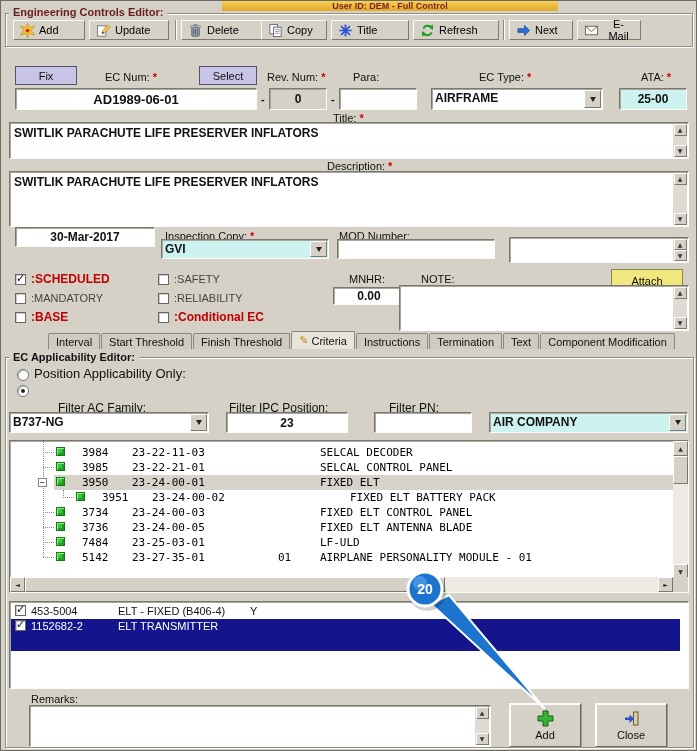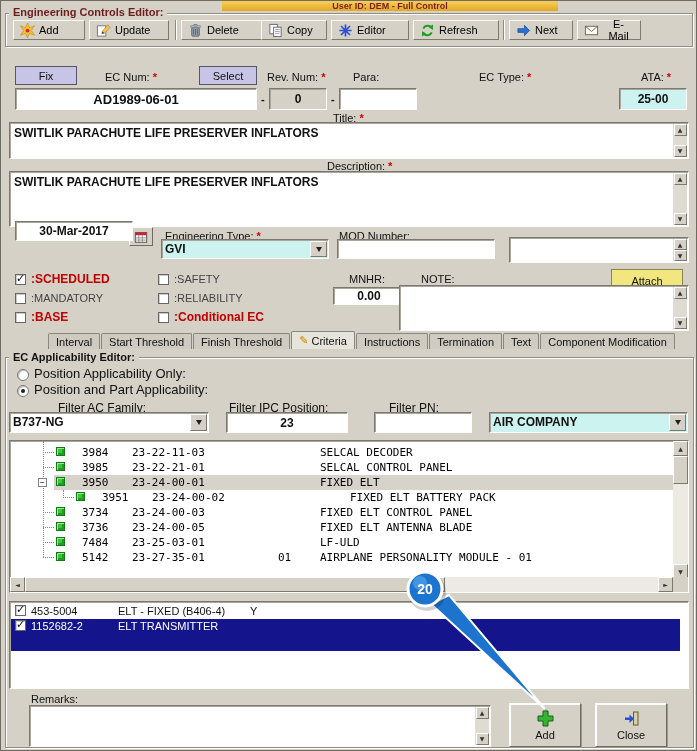--- a/index.html
+++ b/index.html
@@ -143,21 +143,21 @@
         <line x1="7.5" y1="7" x2="12.5" y2="7" stroke="#99a"></line>
         <line x1="7.5" y1="9" x2="12.5" y2="9" stroke="#99a"></line>
         <line x1="7.5" y1="11" x2="12.5" y2="11" stroke="#99a"></line>
       </svg>
     <span>Copy</span>
   </button>
   <button class="tbtn" style="left:330px;width:78px">
     <svg class="ticon" viewBox="0 0 16 16">
         <path d="M8 1.5 L8 14.5 M1.5 8 L14.5 8 M3.2 3.2 L12.8 12.8 M12.8 3.2 L3.2 12.8" stroke="#2b4fd4" stroke-width="1.8" fill="none"></path>
       </svg>
-    <span>Editor</span>
+    <span>Title</span>
   </button>
   <button class="tbtn" style="left:412px;width:86px">
     <svg class="ticon" viewBox="0 0 16 16">
         <path d="M13 6 A5.2 5.2 0 0 0 3.5 6" stroke="#1f9e1f" stroke-width="2" fill="none"></path>
         <polygon points="13.8,1.5 13.8,7.5 9.5,4.5" fill="#1f9e1f"></polygon>
         <path d="M3 10 A5.2 5.2 0 0 0 12.5 10" stroke="#1f9e1f" stroke-width="2" fill="none"></path>
         <polygon points="2.2,14.5 2.2,8.5 6.5,11.5" fill="#1f9e1f"></polygon>
       </svg>
     <span>Refresh</span>
   </button>
@@ -182,20 +182,26 @@
   <div class="lbl" style="left:266px;top:70px;"><span>Rev. Num:</span><span class="req">*</span></div>
   <div class="lbl" style="left:352px;top:70px;">Para:</div>
   <div class="lbl" style="left:478px;top:70px;"><span>EC Type:</span><span class="req">*</span></div>
   <div class="lbl" style="left:640px;top:70px;"><span>ATA:</span><span class="req">*</span></div>
 
   <input class="fld ctr" style="left: 14px; top: 87px; width: 242px; height: 22px; font-size: 13px;" value="AD1989-06-01">
   <div class="lbl" style="left:260px;top:92px;font-weight:bold;">-</div>
   <input class="fld ctr dis" style="left: 268px; top: 87px; width: 58px; height: 22px;" value="0">
   <div class="lbl" style="left:330px;top:92px;font-weight:bold;">-</div>
   <input class="fld" style="left: 338px; top: 87px; width: 78px; height: 22px;">
+  <div class="combo" style="left:430px;top:87px;width:172px;height:22px;">
+    <span class="cval">AIRFRAME</span>
+    <span class="ddb">
+        <span class="tri"></span>
+      </span>
+  </div>
   <input class="fld ctr cyan" style="left: 618px; top: 87px; width: 68px; height: 22px;" value="25-00">
 
   <div class="lbl" style="left:332px;top:111px;"><span>Title:</span><span class="req">*</span></div>
   <div class="txtbox" style="left:8px;top:121px;width:680px;height:37px;">
     <span class="txt">SWITLIK PARACHUTE LIFE PRESERVER INFLATORS</span>
     <span class="mscol">
         <span class="mbtn up"></span>
         <span class="mbtn dn"></span>
       </span>
   </div>
@@ -213,25 +219,25 @@
   <div class="calbtn" style="left:128px;top:226px;width:24px;height:19px;">
     <svg width="14" height="14" viewBox="0 0 16 16">
         <rect x="1.5" y="3" width="13" height="11" fill="#fff" stroke="#444"></rect>
         <rect x="1.5" y="3" width="13" height="3" fill="#c23"></rect>
         <line x1="5.5" y1="6" x2="5.5" y2="14" stroke="#888"></line>
         <line x1="9.5" y1="6" x2="9.5" y2="14" stroke="#888"></line>
         <line x1="1.5" y1="9" x2="14.5" y2="9" stroke="#888"></line>
         <line x1="1.5" y1="11.5" x2="14.5" y2="11.5" stroke="#888"></line>
       </svg>
   </div>
-  <div class="lbl" style="left:164px;top:229px;"><span>Engineering Type:</span><span class="req">*</span></div>
+  <div class="lbl" style="left:164px;top:229px;"><span>Inspection Copy:</span><span class="req">*</span></div>
   <div class="lbl" style="left:338px;top:229px;">MOD Number:</div>
   <div class="lbl" style="left:520px;top:229px;margin-top:7px;">JIC:</div>
 
-  <input class="fld ctr" style="left: 14px; top: 220px; width: 118px; height: 20px;" value="30-Mar-2017">
+  <input class="fld ctr" style="left: 14px; top: 226px; width: 140px; height: 20px;" value="30-Mar-2017">
   <div class="combo cyan" style="left:160px;top:238px;width:168px;height:20px;background:#cdf3f1;">
     <span class="cval">GVI</span>
     <span class="ddb">
         <span class="tri"></span>
       </span>
   </div>
   <input class="fld" style="left: 336px; top: 238px; width: 158px; height: 20px;">
   <div class="txtbox" style="left:508px;top:236px;width:180px;height:26px;">
     <span class="txt"></span>
     <span class="mscol">
@@ -293,21 +299,20 @@
         <span>Component Modification</span>
       </div>
   </div>
 
   <div class="group" style="left:4px;top:356px;width:689px;height:391px;"></div>
   <div class="grouplbl" style="left:8px;top:350px;">EC Applicability Editor:</div>
 
   <span class="rad" style="left:16px;top:368px;"></span>
   <div class="radlbl" style="left:33px;top:365px;">Position Applicability Only:</div>
   <span class="rad on" style="left:16px;top:384px;"></span>
-  <div class="radlbl" style="left:33px;top:381px;">Position and Part Applicability:</div>
 
   <div class="lbl" style="left:57px;top:400px;font-size:12px;">Filter AC Family:</div>
   <div class="lbl" style="left:228px;top:400px;font-size:12px;">Filter IPC Position:</div>
   <div class="lbl" style="left:388px;top:400px;font-size:12px;">Filter PN:</div>
 
   <div class="combo" style="left:8px;top:411px;width:200px;height:21px;">
     <span class="cval">B737-NG</span>
     <span class="ddb">
         <span class="tri"></span>
       </span>

